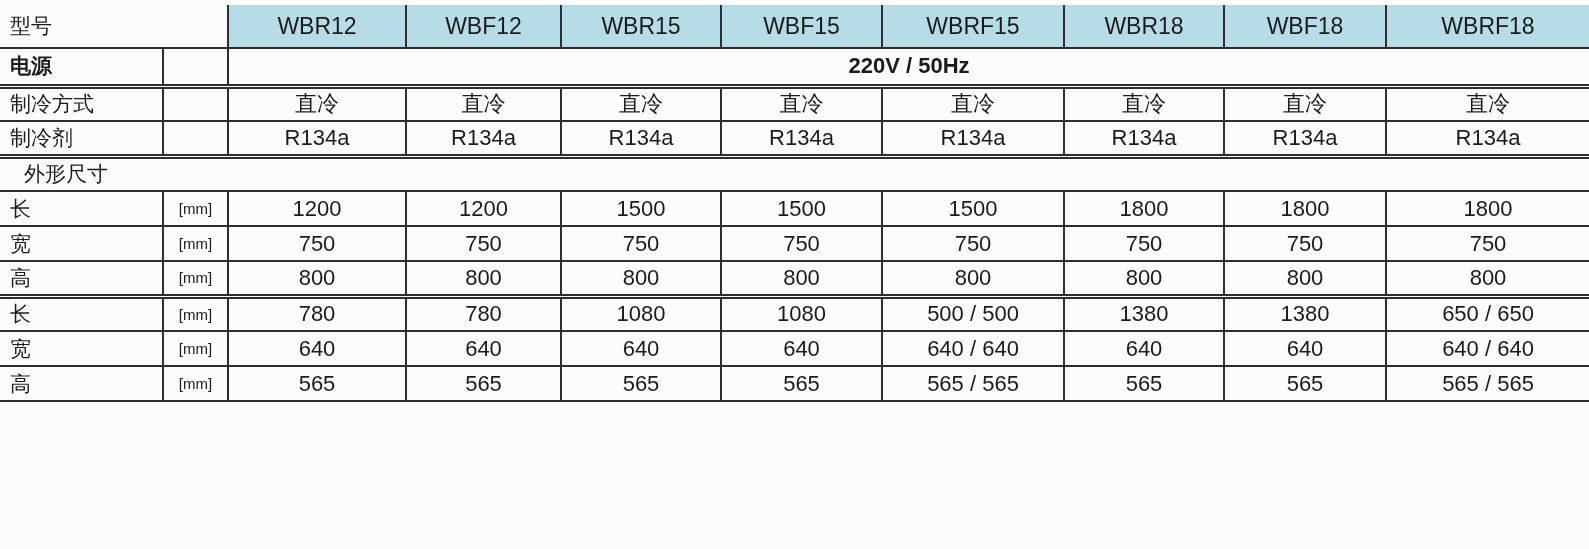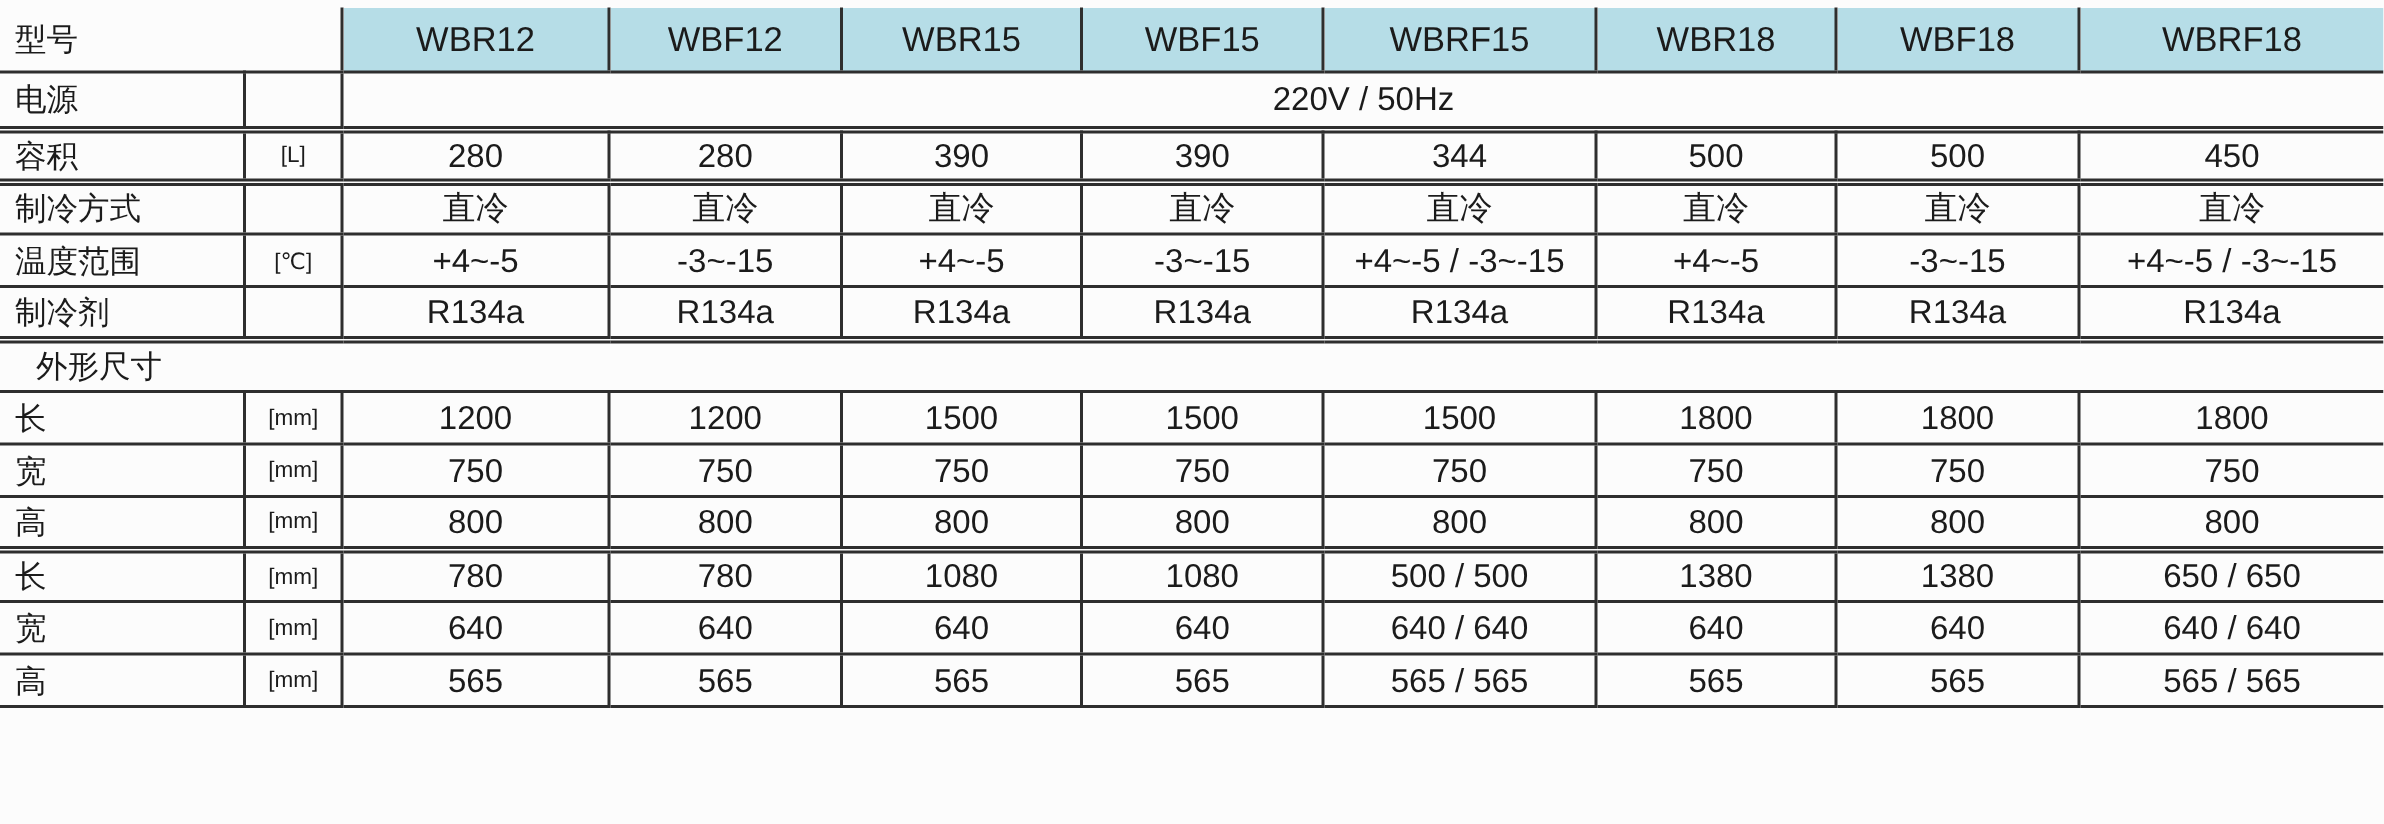--- a/index.html
+++ b/index.html
@@ -17,21 +17,21 @@
     color: #1b1b1b;
   }
   td {
     padding: 0;
     overflow: hidden;
     white-space: nowrap;
     vertical-align: middle;
   }
   tr { height: 35px; }
   tr.header-row { height: 43px; }
-  tr.power-row { height: 38px; }
+  tr.power-row { height: 38px; font-weight: bold; }
 
   
   tr.sep-single > td { border-bottom: 2px solid var(--line); }
   tr.sep-double > td { border-bottom: 5px double var(--line); }
 
   
   .vl { border-left: 2px solid var(--line); }
 
   .lbl { text-align: left; padding-left: 10px; font-size: 21px; }
   .unit { text-align: center; font-size: 15px; }
@@ -71,55 +71,31 @@
           <td class="model-h vl">WBRF15</td>
           <td class="model-h vl">WBR18</td>
           <td class="model-h vl">WBF18</td>
           <td class="model-h vl">WBRF18</td>
         </tr>
         <tr class="power-row sep-double">
           <td class="lbl">电源</td>
           <td class="unit vl"></td>
           <td class="val vl" colspan="8">220V / 50Hz</td>
         </tr>
-        <tr class="sep-double">
-          <td class="lbl">容积</td>
-          <td class="unit vl">[L]</td>
-          <td class="val vl">280</td>
-          <td class="val vl">280</td>
-          <td class="val vl">390</td>
-          <td class="val vl">390</td>
-          <td class="val vl">344</td>
-          <td class="val vl">500</td>
-          <td class="val vl">500</td>
-          <td class="val vl">450</td>
-        </tr>
         <tr class="sep-single">
           <td class="lbl">制冷方式</td>
           <td class="unit vl"></td>
           <td class="val vl">直冷</td>
           <td class="val vl">直冷</td>
           <td class="val vl">直冷</td>
           <td class="val vl">直冷</td>
           <td class="val vl">直冷</td>
           <td class="val vl">直冷</td>
           <td class="val vl">直冷</td>
           <td class="val vl">直冷</td>
-        </tr>
-        <tr class="sep-single">
-          <td class="lbl">温度范围</td>
-          <td class="unit vl">[℃]</td>
-          <td class="val vl">+4~-5</td>
-          <td class="val vl">-3~-15</td>
-          <td class="val vl">+4~-5</td>
-          <td class="val vl">-3~-15</td>
-          <td class="val vl">+4~-5 / -3~-15</td>
-          <td class="val vl">+4~-5</td>
-          <td class="val vl">-3~-15</td>
-          <td class="val vl">+4~-5 / -3~-15</td>
         </tr>
         <tr class="sep-double">
           <td class="lbl">制冷剂</td>
           <td class="unit vl"></td>
           <td class="val vl">R134a</td>
           <td class="val vl">R134a</td>
           <td class="val vl">R134a</td>
           <td class="val vl">R134a</td>
           <td class="val vl">R134a</td>
           <td class="val vl">R134a</td>

